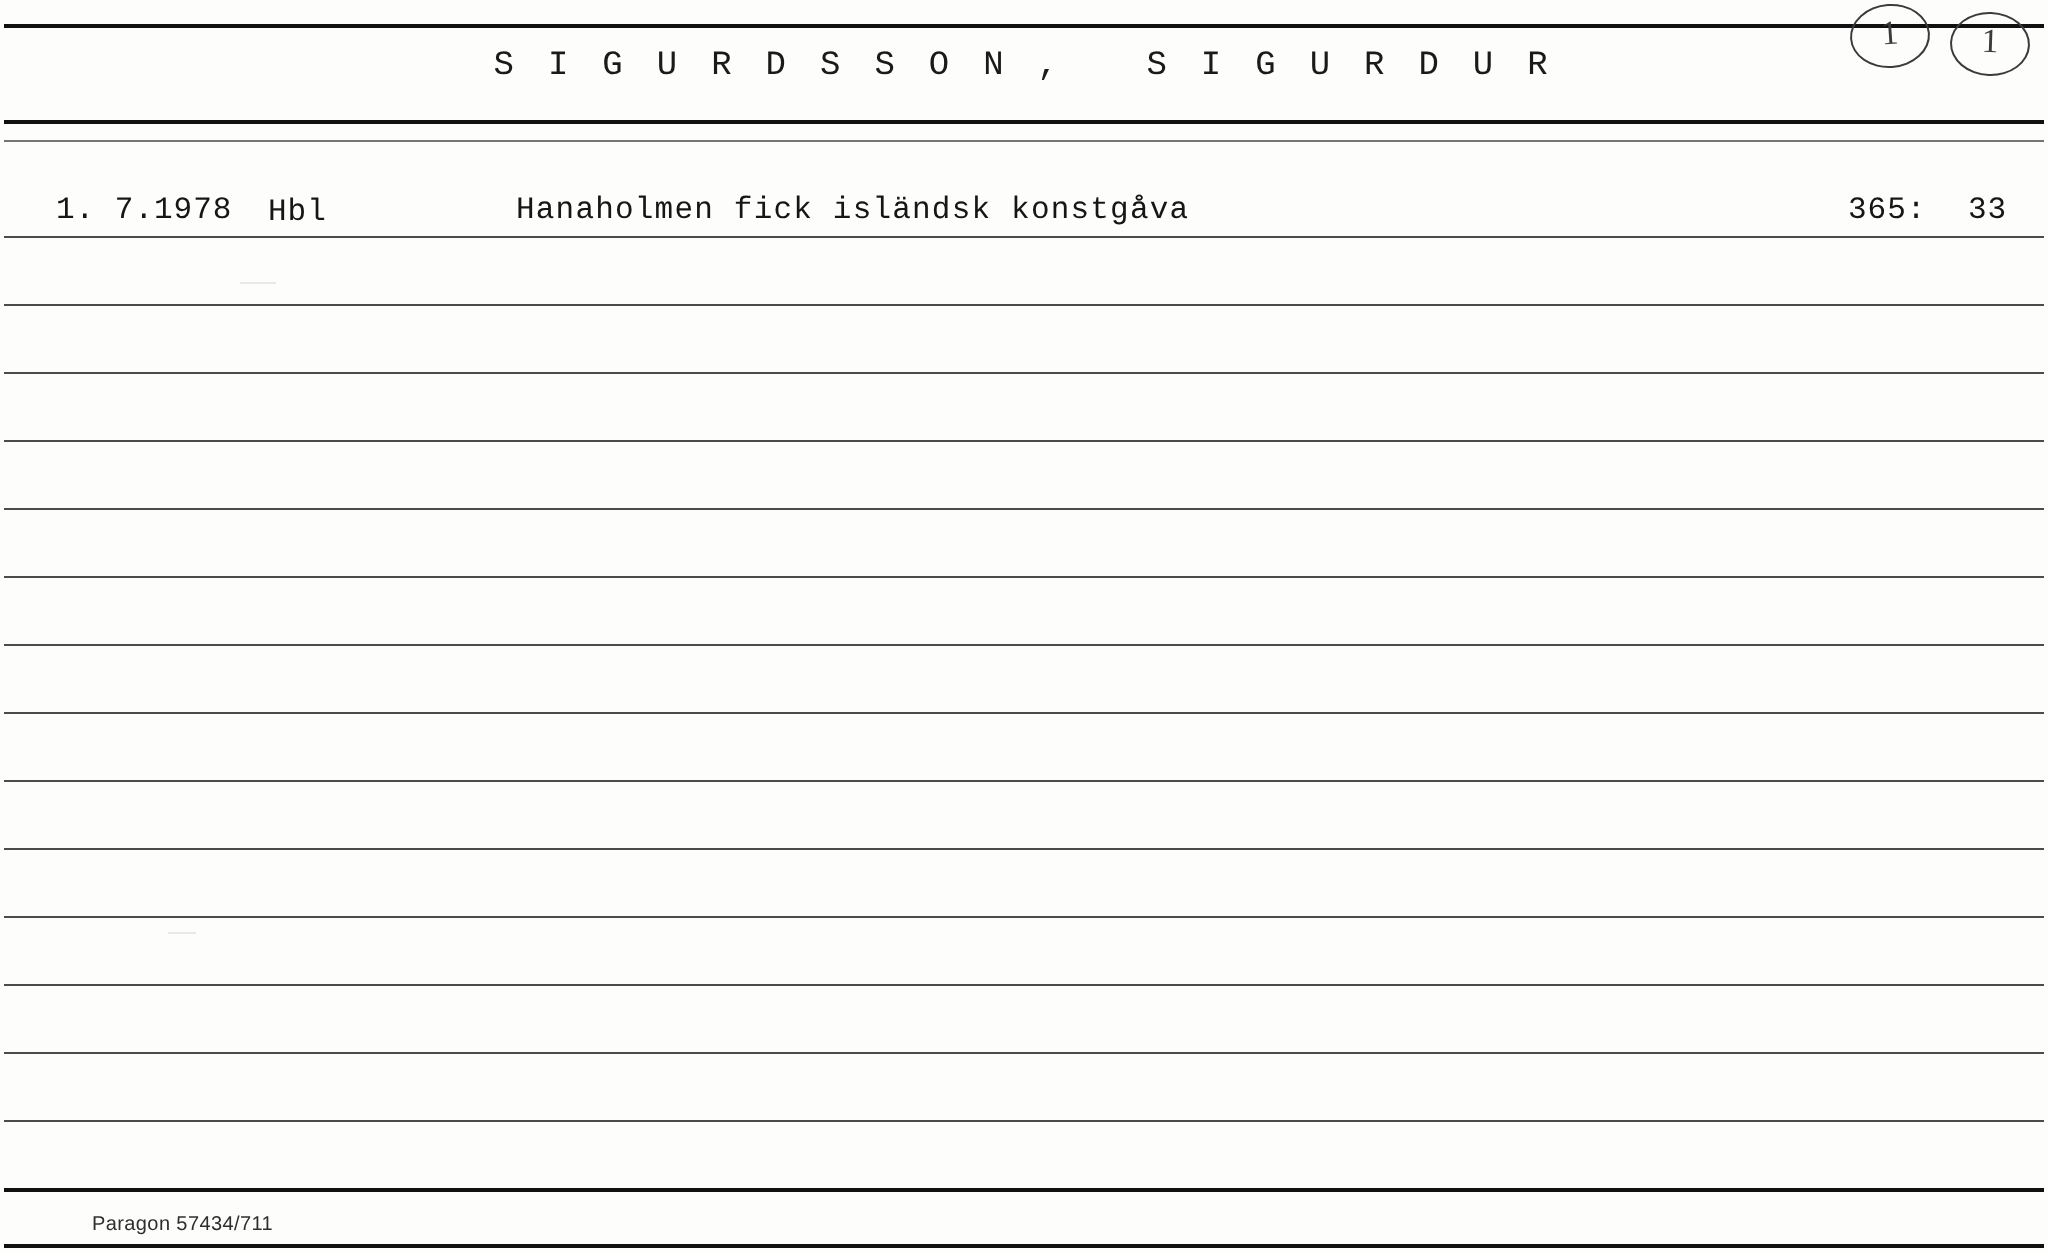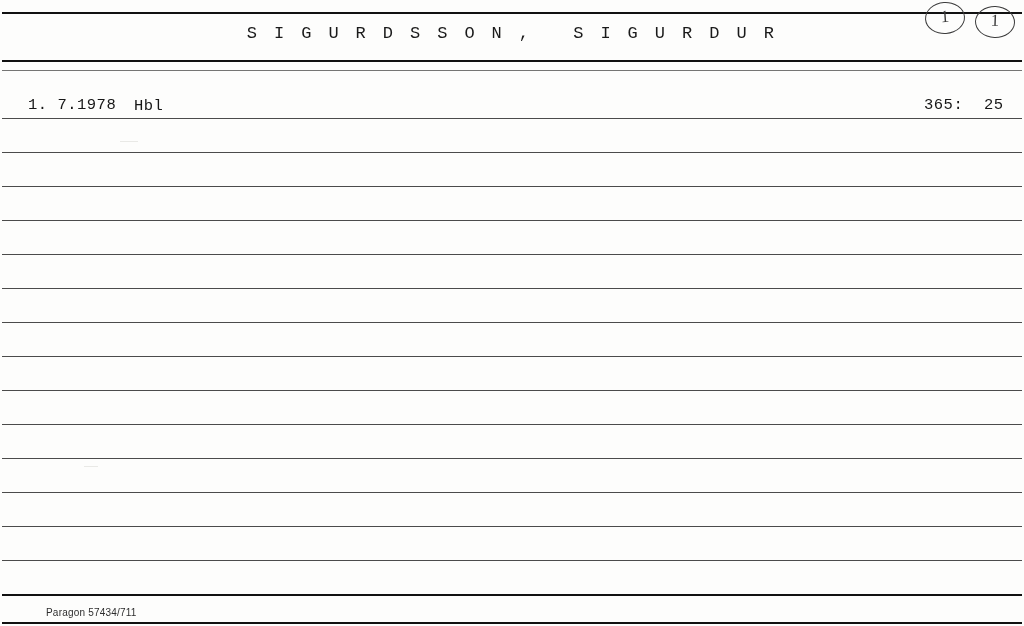--- a/index.html
+++ b/index.html
@@ -175,19 +175,20 @@
   </div>
 
   <div class="header-title">S I G U R D S S O N ,   S I G U R D U R</div>
 
   <div class="circled circled-1">1</div>
   <div class="circled circled-2">1</div>
 
   <div class="entry">
     <span class="date">1. 7.1978</span>
     <span class="source">Hbl</span>
+    <span class="title">Hanaholmen fick isländsk konstgåva</span>
     <span class="ref-a">365:</span>
-    <span class="ref-b">25</span>
+    <span class="ref-b">33</span>
   </div>
 
   <div class="imprint">Paragon 57434/711</div>
 
 </div>
 
 </body></html>

